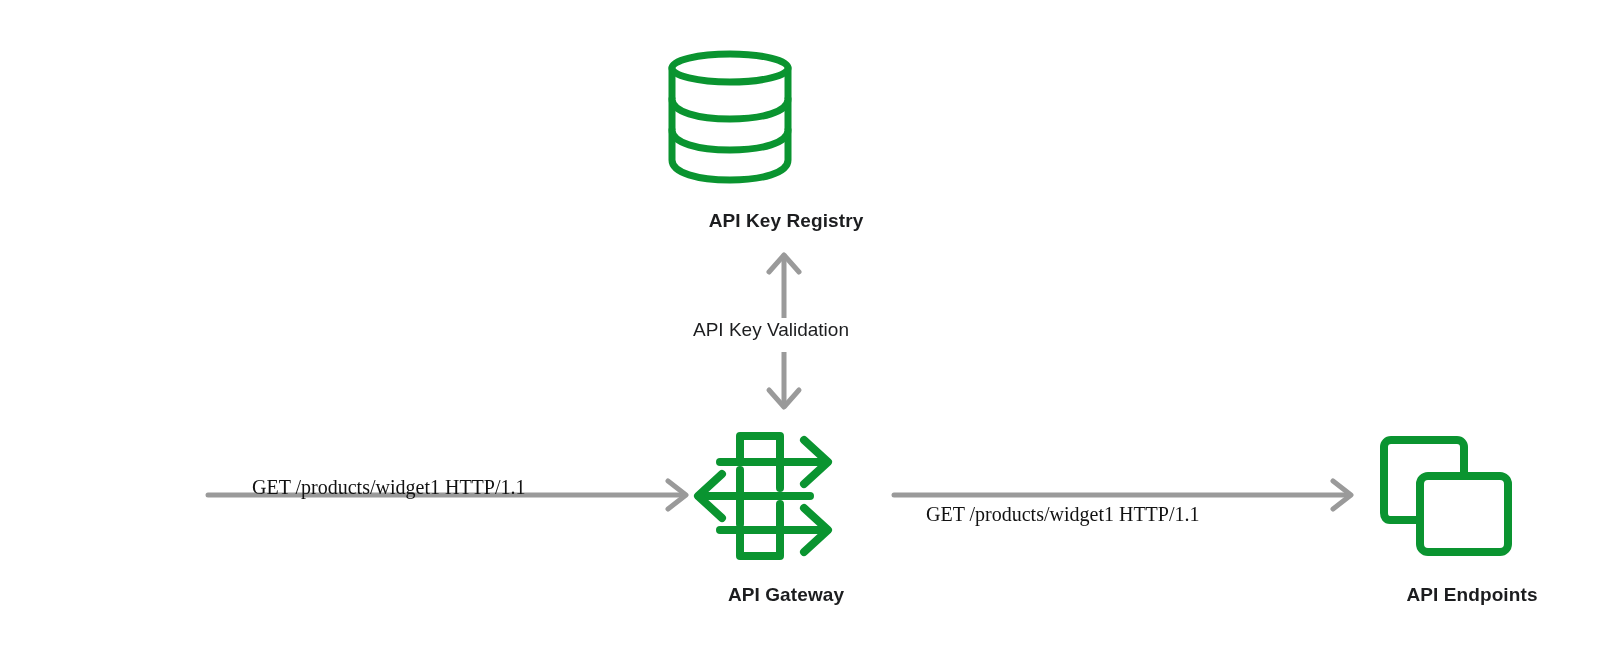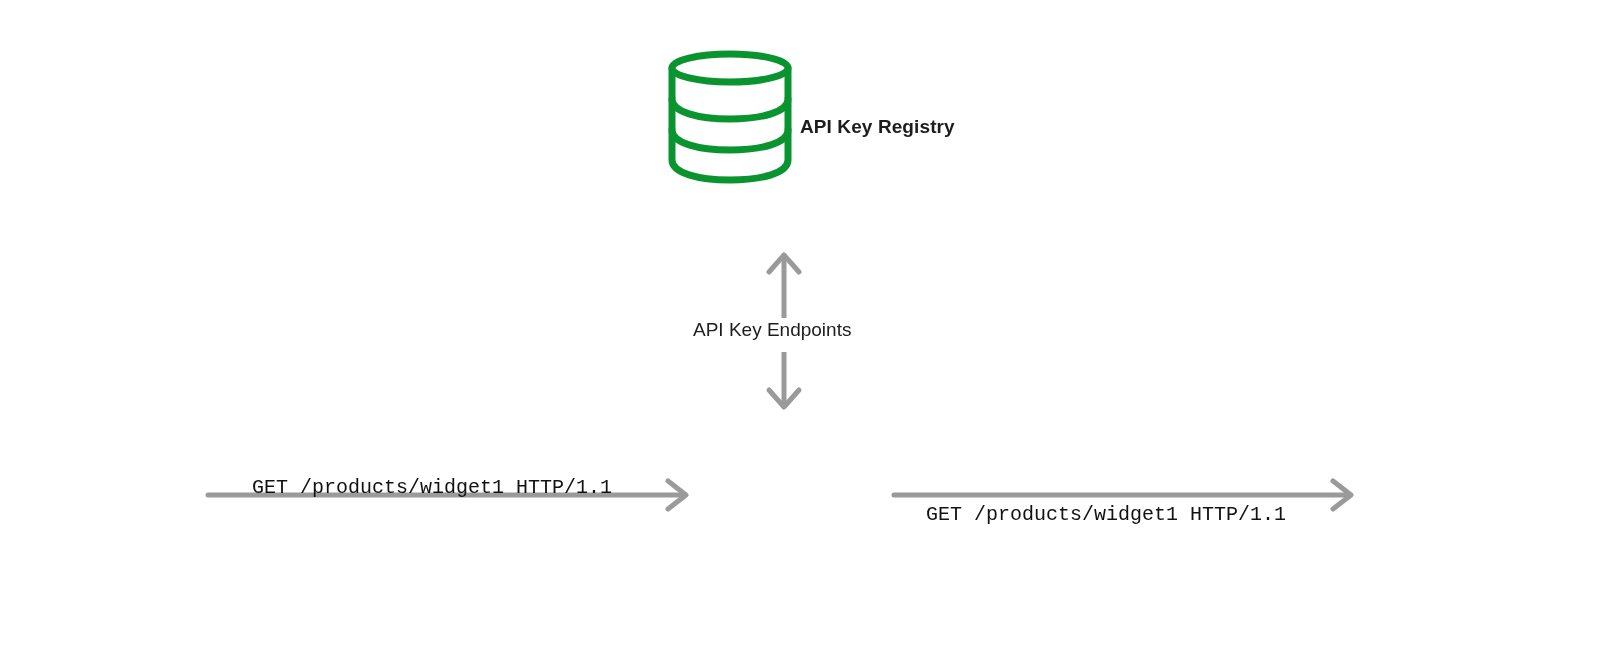--- a/index.html
+++ b/index.html
@@ -16,22 +16,21 @@
     position: relative;
     width: 1600px;
     height: 664px;
     background: #ffffff;
     overflow: hidden;
   }
 
   .node {
     position: absolute;
     display: flex;
-    flex-direction: row;
-    align-items: center;
+    flex-direction: column;
   }
   .node-icon {
     display: block;
   }
   .node-label {
     font-family: "Liberation Sans", sans-serif;
     font-weight: bold;
     font-size: 19px;
     color: #1c1d1f;
     letter-spacing: 0.1px;
@@ -55,21 +54,21 @@
   
   .connector { position: absolute; }
   #conn-client-gateway  { left: 200px;  top: 476px; }
   #conn-gateway-endpoint{ left: 886px;  top: 476px; }
   #conn-validation-up   { left: 762px;  top: 248px; }
   #conn-validation-down { left: 762px;  top: 352px; }
 
   
   .edge-text-mono {
     position: absolute;
-    font-family: Liberation Mono, monospace;
+    font-family: Liberation Serif, serif;
     font-size: 20px;
     line-height: 27px;
     color: #121212;
     white-space: pre;
   }
   #label-request-client  { left: 252px; top: 420px; }
   #label-request-backend { left: 926px; top: 447px; }
 
   .edge-text-sans {
     position: absolute;
@@ -113,44 +112,81 @@
 
   <span class="connector" id="conn-validation-down">
     <svg width="44" height="62" viewBox="0 0 44 62" fill="none" xmlns="http://www.w3.org/2000/svg">
       <g stroke="#9a9a9a" stroke-width="5" stroke-linecap="round" stroke-linejoin="round" fill="none">
         <line x1="22" y1="0" x2="22" y2="54"></line>
         <polyline points="7,38 22,55 37,38"></polyline>
       </g>
     </svg>
   </span>
 
-  <span class="edge-text-sans" id="label-validation">API Key Endpoints</span>
+  <span class="edge-text-sans" id="label-validation">API Key Validation</span>
 
 
   <span class="connector" id="conn-client-gateway">
     <svg width="500" height="38" viewBox="0 0 500 38" fill="none" xmlns="http://www.w3.org/2000/svg">
       <g stroke="#9a9a9a" stroke-width="5" stroke-linecap="round" stroke-linejoin="round" fill="none">
         <line x1="8" y1="19" x2="484" y2="19"></line>
         <polyline points="468,5 486,19 468,33"></polyline>
       </g>
     </svg>
   </span>
 
   <div class="edge-text-mono" id="label-request-client">
     <div>GET /products/widget1 HTTP/1.1</div>
   </div>
 
+  <div class="node" id="node-gateway">
+    <span class="node-icon">
+      <svg width="148" height="128" viewBox="0 0 148 128" fill="none" xmlns="http://www.w3.org/2000/svg">
+        <g stroke="#0a9430" stroke-width="8" stroke-linecap="round" stroke-linejoin="round" fill="none">
+
+          <line x1="32" y1="30" x2="136" y2="30"></line>
+          <polyline points="116,8 140,30 116,52"></polyline>
+
+          <polyline points="52,30 52,4 92,4 92,56"></polyline>
+
+          <line x1="122" y1="64" x2="14" y2="64"></line>
+          <polyline points="34,42 10,64 34,86"></polyline>
+
+          <line x1="52" y1="38" x2="52" y2="92"></line>
+
+          <line x1="32" y1="98" x2="136" y2="98"></line>
+          <polyline points="116,76 140,98 116,120"></polyline>
+
+          <polyline points="92,72 92,124 52,124 52,98"></polyline>
+        </g>
+      </svg>
+    </span>
+    <span class="node-label">API Gateway</span>
+  </div>
 
   <span class="connector" id="conn-gateway-endpoint">
     <svg width="495" height="38" viewBox="0 0 495 38" fill="none" xmlns="http://www.w3.org/2000/svg">
       <g stroke="#9a9a9a" stroke-width="5" stroke-linecap="round" stroke-linejoin="round" fill="none">
         <line x1="8" y1="19" x2="463" y2="19"></line>
         <polyline points="447,5 465,19 447,33"></polyline>
       </g>
     </svg>
   </span>
 
   <div class="edge-text-mono" id="label-request-backend">
     <div>GET /products/widget1 HTTP/1.1</div>
   </div>
 
+  <div class="node" id="node-endpoints">
+    <span class="node-icon">
+      <svg width="140" height="128" viewBox="0 0 140 128" fill="none" xmlns="http://www.w3.org/2000/svg">
+        <g stroke="#0a9430" stroke-width="8" stroke-linecap="round" stroke-linejoin="round" fill="none">
+
+          <path d="M48 88 L14 88 C10 88 8 85 8 81 L8 15 C8 11 11 8 15 8 L81 8 C85 8 88 11 88 15 L88 46"></path>
+
+          <rect x="44" y="44" width="88" height="76" rx="8" ry="8" fill="#ffffff"></rect>
+        </g>
+      </svg>
+    </span>
+    <span class="node-label">API Endpoints</span>
+  </div>
 
 </div>
 
 </body></html>

